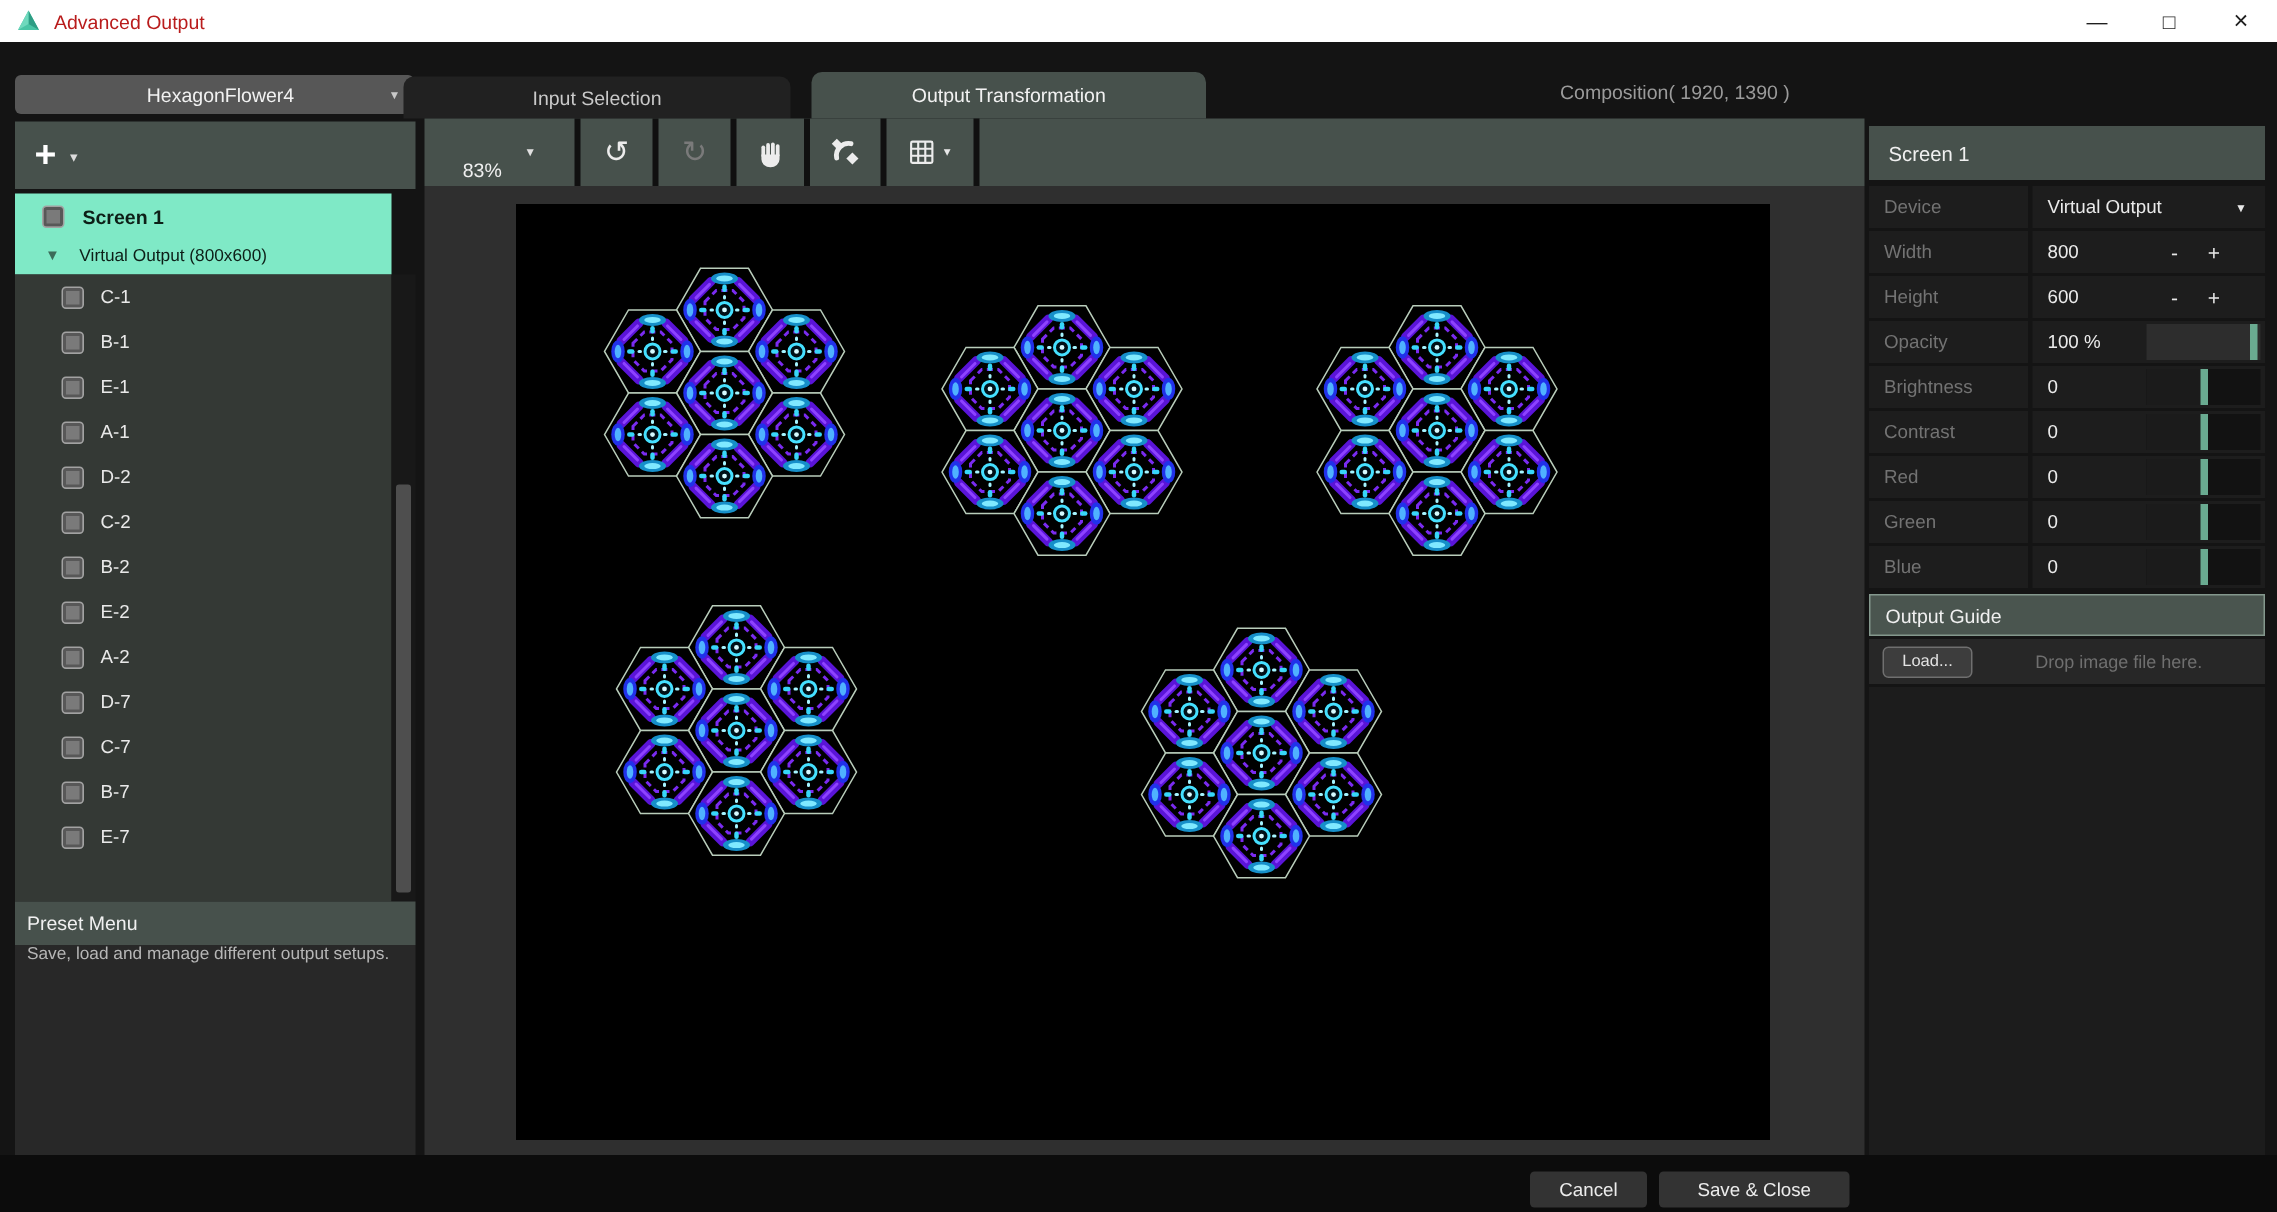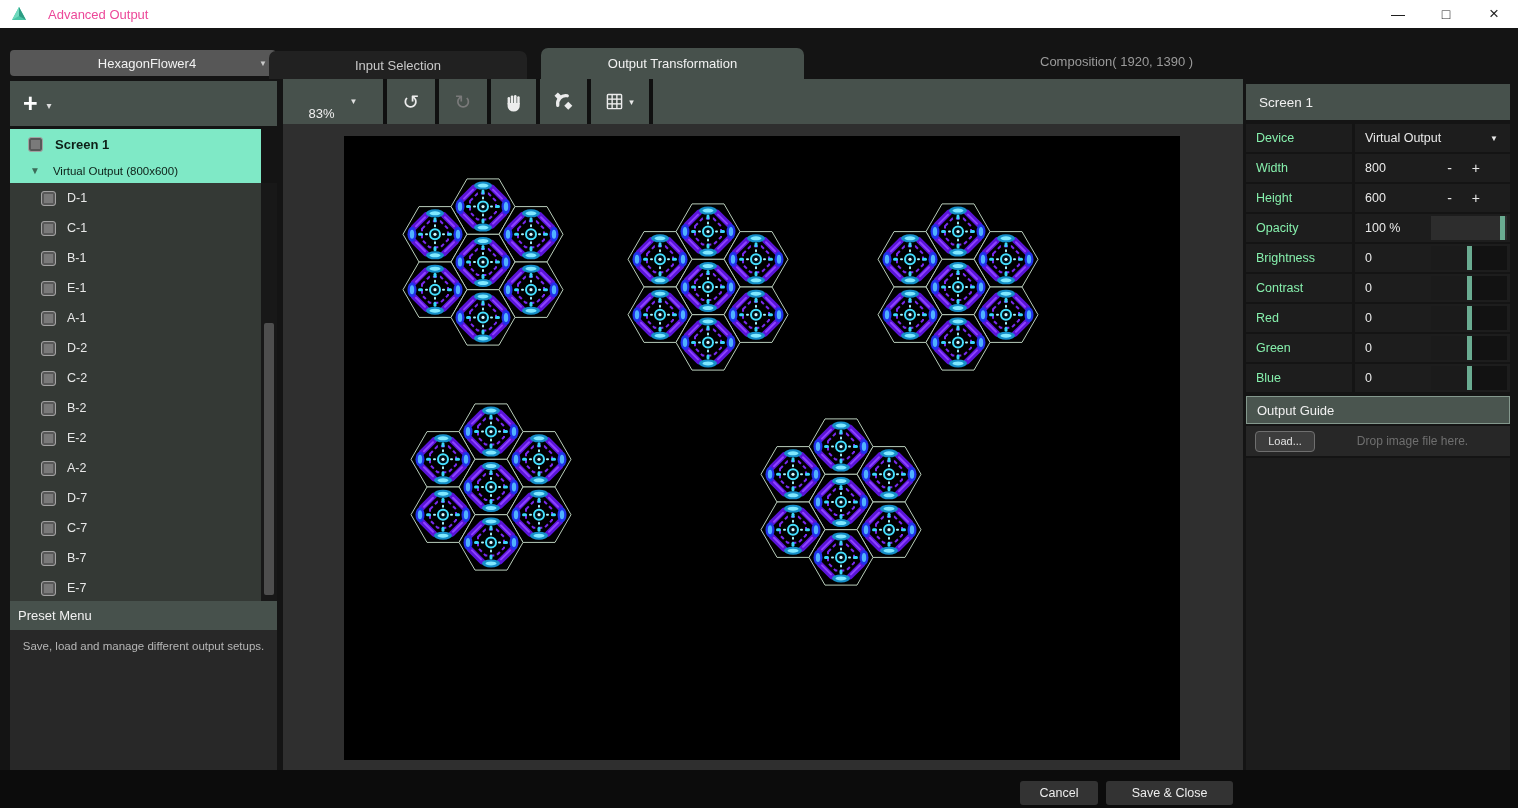--- a/index.html
+++ b/index.html
@@ -2,21 +2,21 @@
 <html><head>
 <meta charset="utf-8">
 <style>
   html,body{margin:0;padding:0;background:#000;}
   .stage{position:relative;width:1518px;height:808px;background:#141414;overflow:hidden;
          font-family:"Liberation Sans","DejaVu Sans",sans-serif;-webkit-font-smoothing:antialiased;}
   
   .titlebar{position:absolute;left:0;top:0;width:1518px;height:28px;background:#ffffff;
             display:flex;align-items:center;}
   .titlebar .logo{margin-left:10px;width:18px;height:18px;flex:0 0 auto;}
-  .titlebar .title{margin-left:20px;font-size:13px;color:#ec4899;}
+  .titlebar .title{margin-left:8px;font-size:13px;color:#b91c1c;}
   .wincontrols{margin-left:auto;display:flex;height:28px;}
   .wbtn{width:48px;height:28px;display:flex;align-items:center;justify-content:center;
         font-size:14px;color:#1f1f1f;}
   .wbtn.close{font-size:17px;}
   
   .app{position:absolute;left:0;top:28px;width:1518px;height:780px;background:#141414;}
   .abs{position:absolute;box-sizing:border-box;}
   
   .preset-dropdown{left:10px;top:22px;width:266px;height:26px;background:#575757;border-radius:4px;
         display:flex;align-items:center;color:#f2f2f2;font-size:13px;padding-left:8px;justify-content:center;}
@@ -32,21 +32,21 @@
   .cb{width:13px;height:13px;border-radius:3px;background:#7a7a7a;border:1px solid #a2a2a2;
       box-shadow:inset 0 0 0 2px #585858;flex:0 0 auto;}
   .slice-list{left:10px;top:155px;width:251px;height:418px;background:#343935;overflow:hidden;}
   .list-item{height:30px;display:flex;align-items:center;padding-left:31px;gap:11px;
              font-size:12.5px;color:#e9e9e9;}
   .scrollbar{left:261px;top:155px;width:16px;height:418px;background:#181818;}
   .scroll-thumb{position:absolute;left:3px;width:10px;top:140px;height:272px;background:#4e4e4e;border-radius:2px;}
   .preset-header{left:10px;top:573px;width:267px;height:29px;background:#47514c;color:#f1f1f1;
                  font-size:13px;display:flex;align-items:center;padding-left:8px;}
   .preset-desc{left:10px;top:602px;width:267px;height:140px;background:#282828;color:#b6b6b6;
-               font-size:11.5px;padding:10px 8px;text-align:center;}
+               font-size:11.5px;padding:0 8px;}
   
   .tab{display:flex;align-items:center;justify-content:center;font-size:13px;border-radius:7px 7px 0 0;}
   .tab-input{left:269px;top:23px;width:258px;height:28px;background:#212121;color:#c9c9c9;}
   .tab-output{left:541px;top:20px;width:263px;height:31px;background:#47514c;color:#f2f2f2;text-align:right;}
   .composition{left:1040px;top:26px;font-size:13px;color:#9b9b9b;}
   .toolbar{left:283px;top:51px;width:960px;height:45px;background:#47514c;display:flex;}
   .tbtn{height:100%;display:flex;align-items:center;justify-content:center;color:#ececec;}
   .tsep{width:4px;height:100%;background:#101010;flex:0 0 auto;}
   .tfill{flex:1;}
   .zoomtxt{font-size:13px;color:#f0f0f0;margin-top:24px;}
@@ -55,21 +55,21 @@
   .redo-glyph{font-size:20px;color:#7a7a7a;line-height:1;}
   .gridarrow{font-size:9px;color:#e8e8e8;margin-left:6px;}
   
   .workspace{left:283px;top:96px;width:960px;height:646px;background:#2f2f2f;}
   .canvas{position:absolute;left:61px;top:12px;width:836px;height:624px;background:#000000;}
   
   .rp-header{left:1246px;top:56px;width:264px;height:36px;background:#47514c;color:#f0f0f0;
              font-size:13.5px;display:flex;align-items:center;padding-left:13px;}
   .rp-rows{left:1246px;top:96px;width:264px;}
   .prow{display:flex;margin-bottom:2px;height:28px;}
-  .plabel{width:106px;background:#1d1d1d;color:#86efac;font-size:12.5px;display:flex;
+  .plabel{width:106px;background:#1d1d1d;color:#737373;font-size:12.5px;display:flex;
           align-items:center;padding-left:10px;box-sizing:border-box;margin-right:3px;flex:0 0 auto;}
   .pvalue{flex:1;background:#1d1d1d;position:relative;display:flex;align-items:center;
           padding-left:10px;color:#eaeaea;font-size:12.5px;box-sizing:border-box;}
   .ddsmall{position:absolute;right:12px;font-size:8px;color:#e8e8e8;}
   .step{position:absolute;font-size:14px;color:#e6e6e6;}
   .step.minus{right:58px;}
   .step.plus{right:30px;}
   .track{position:absolute;right:3px;top:2px;bottom:2px;width:76px;}
   .track.light{background:#2d2d2d;}
   .track.dark{background:#121212;}
@@ -125,24 +125,20 @@
         <span class="cb"></span>
         <span>Screen 1</span>
       </div>
       <div class="tree-row2">
         <span class="tri">▼</span>
         <span>Virtual Output (800x600)</span>
       </div>
     </div>
 
     <div class="abs slice-list">
-        <div class="list-item">
-          <span class="cb"></span>
-          <span>D-1</span>
-        </div>
         <div class="list-item">
           <span class="cb"></span>
           <span>C-1</span>
         </div>
         <div class="list-item">
           <span class="cb"></span>
           <span>B-1</span>
         </div>
         <div class="list-item">
           <span class="cb"></span>

